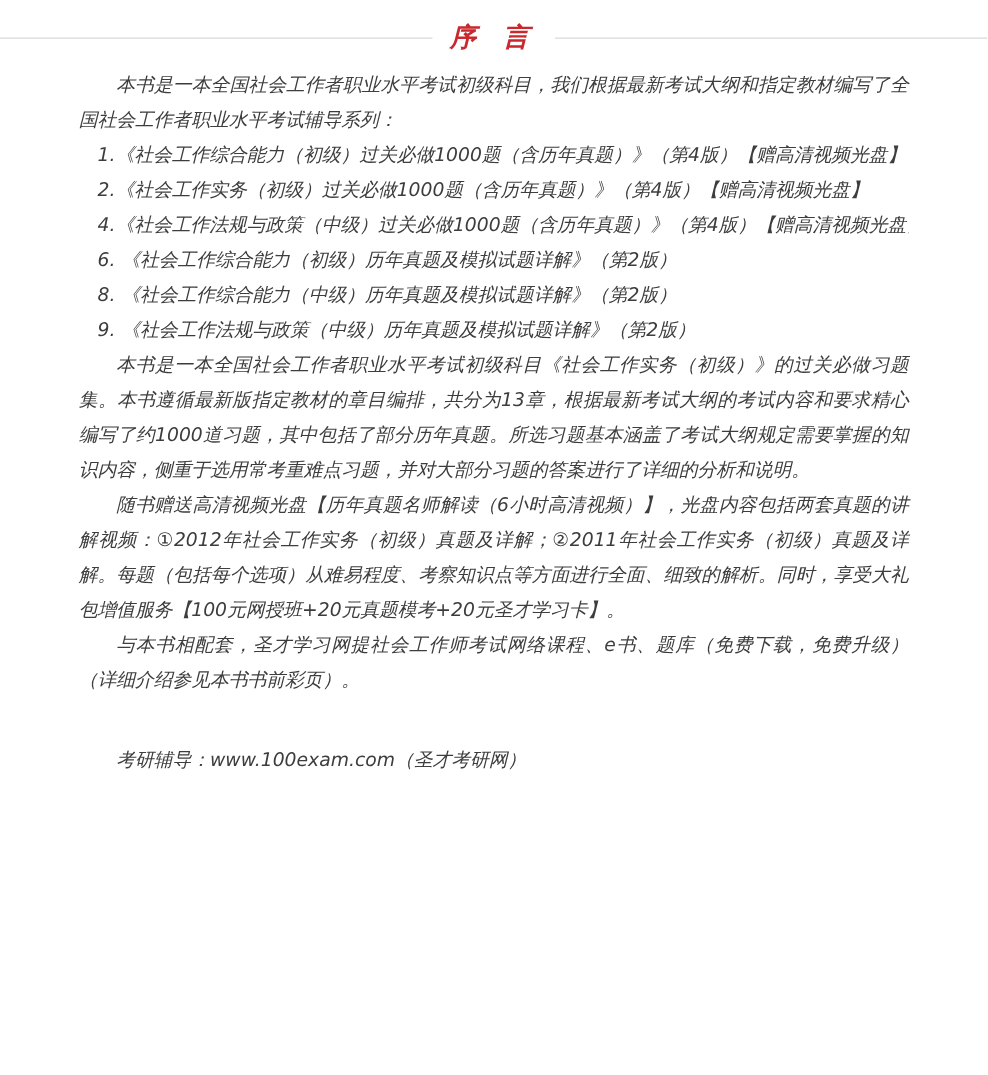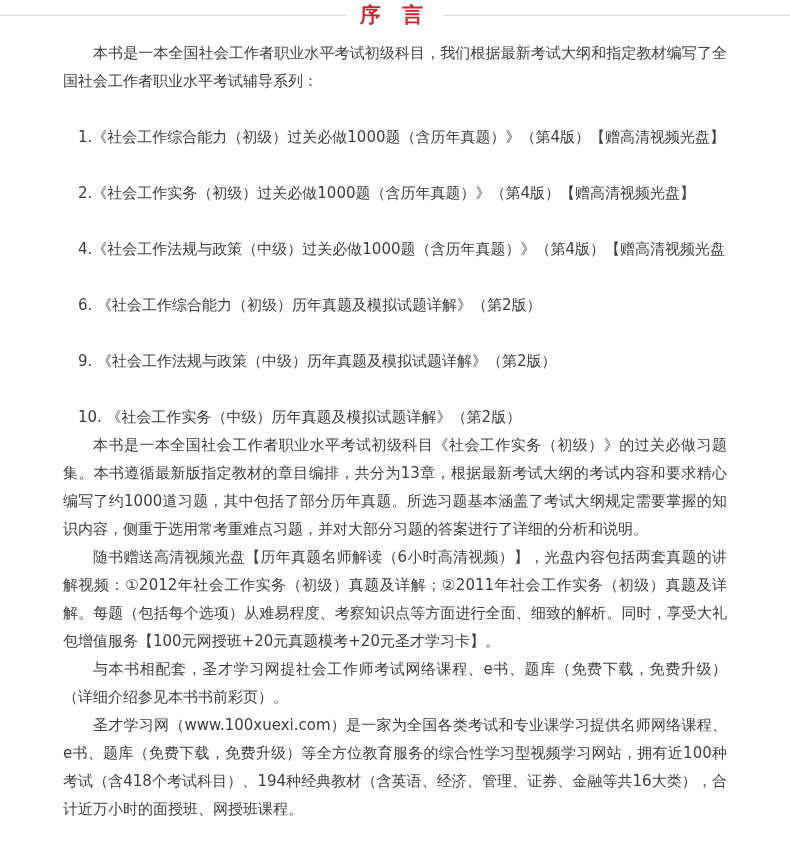--- a/index.html
+++ b/index.html
@@ -8,21 +8,22 @@
     width: 790px;
     height: 860px;
     position: relative;
     overflow: hidden;
     font-family: "DejaVu Sans", "Liberation Sans", sans-serif;
   }
   .page {
     width: 790px;
     height: 860px;
     background: #ffffff;
-    padding-top: 3px;
+    padding-top: 18px;
+    font-style: italic;
   }
   
   .header {
     display: flex;
     align-items: center;
     width: 100%;
     height: 24px;
   }
   .rule {
     flex: 1 1 auto;
@@ -45,21 +46,20 @@
     font-size: 15px;
     line-height: 28px;
     text-align: justify;
   }
   p.para { text-indent: 2em; }
   .book-list { margin: 0; }
   .book-item {
     padding-left: 15px;
     white-space: nowrap;
     overflow: hidden;
-    margin-top: 28px;
   }
   
   .contact-block { margin-top: 36px; }
   .contact-line { text-indent: 2em; }
 </style>
 </head>
 <body>
 
 <div class="page">
 
@@ -71,27 +71,26 @@
 
   <div class="content">
 
     <p class="para">本书是一本全国社会工作者职业水平考试初级科目，我们根据最新考试大纲和指定教材编写了全国社会工作者职业水平考试辅导系列：</p>
 
     <div class="book-list">
       <div class="book-item">1.《社会工作综合能力（初级）过关必做1000题（含历年真题）》（第4版）【赠高清视频光盘】</div>
       <div class="book-item">2.《社会工作实务（初级）过关必做1000题（含历年真题）》（第4版）【赠高清视频光盘】</div>
       <div class="book-item">4.《社会工作法规与政策（中级）过关必做1000题（含历年真题）》（第4版）【赠高清视频光盘】</div>
       <div class="book-item">6. 《社会工作综合能力（初级）历年真题及模拟试题详解》（第2版）</div>
+      <div class="book-item">8. 《社会工作综合能力（中级）历年真题及模拟试题详解》（第2版）</div>
       <div class="book-item">9. 《社会工作法规与政策（中级）历年真题及模拟试题详解》（第2版）</div>
-      <div class="book-item">10. 《社会工作实务（中级）历年真题及模拟试题详解》（第2版）</div>
     </div>
 
     <p class="para">本书是一本全国社会工作者职业水平考试初级科目《社会工作实务（初级）》的过关必做习题集。本书遵循最新版指定教材的章目编排，共分为13章，根据最新考试大纲的考试内容和要求精心编写了约1000道习题，其中包括了部分历年真题。所选习题基本涵盖了考试大纲规定需要掌握的知识内容，侧重于选用常考重难点习题，并对大部分习题的答案进行了详细的分析和说明。</p>
     <p class="para">随书赠送高清视频光盘【历年真题名师解读（6小时高清视频）】，光盘内容包括两套真题的讲解视频：①2012年社会工作实务（初级）真题及详解；②2011年社会工作实务（初级）真题及详解。每题（包括每个选项）从难易程度、考察知识点等方面进行全面、细致的解析。同时，享受大礼包增值服务【100元网授班+20元真题模考+20元圣才学习卡】。</p>
     <p class="para">与本书相配套，圣才学习网提社会工作师考试网络课程、e书、题库（免费下载，免费升级）（详细介绍参见本书书前彩页）。</p>
-    <p class="para">圣才学习网（www.100xuexi.com）是一家为全国各类考试和专业课学习提供名师网络课程、e书、题库（免费下载，免费升级）等全方位教育服务的综合性学习型视频学习网站，拥有近100种考试（含418个考试科目）、194种经典教材（含英语、经济、管理、证券、金融等共16大类），合计近万小时的面授班、网授班课程。</p>
 
     <div class="contact-block">
       <div class="contact-line">考研辅导：www.100exam.com（圣才考研网）</div>
     </div>
 
   </div>
 </div>
 
 </body></html>

